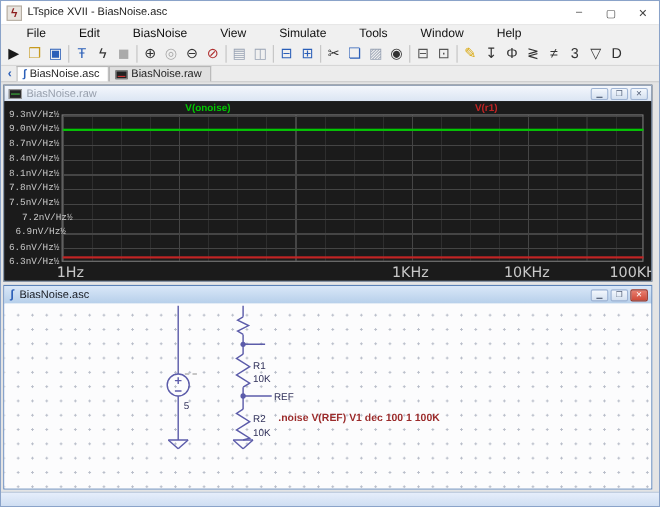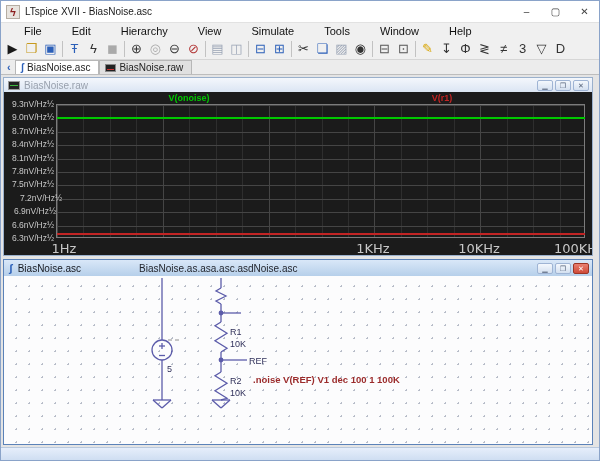--- a/index.html
+++ b/index.html
@@ -55,21 +55,21 @@
   .waveclient{position:absolute;left:0;top:14px;width:588px;height:163px;background:var(--plot_bg);
               overflow:hidden;}
   .legendlabel{position:absolute;top:1px;height:10px;font-size:9px;font-weight:bold;text-align:center;}
   .plotframe{position:absolute;left:52px;top:12px;width:529px;height:134px;
      border:1px solid #7c7c7c;background-color:var(--plot_bg);
      background-image:
        repeating-linear-gradient(to right, var(--grid) 0 1px, transparent 1px 105.8px),
        repeating-linear-gradient(to bottom, var(--grid) 0 1px, transparent 1px 13.4px),
        repeating-linear-gradient(to right, var(--gridminor) 0 1px, transparent 1px 26.45px);}
   .ylabel{position:absolute;left:0;width:50px;height:10px;text-align:right;
-          font-size:8.5px;color:var(--axis_text);font-family:Liberation Sans, sans-serif;}
+          font-size:8.5px;color:var(--axis_text);font-family:Liberation Mono, monospace;}
   .xlabel{position:absolute;top:149px;width:80px;height:10px;text-align:center;
           font-size:13px;color:var(--axis_text);font-family:"DejaVu Sans",sans-serif;}
   .trace{position:absolute;left:53px;width:528px;height:2px;}
   
   .schwin{position:absolute;left:2px;top:184px;width:590px;height:186px;
           border:1px solid #5b82b8;background:#fcfcfd;}
   .schtitle{position:absolute;left:0;top:0;width:100%;height:16px;
             background:linear-gradient(var(--titlebar_active1),var(--titlebar_active2));
             display:flex;align-items:center;font-size:10px;color:#15181f;}
   .schtitleicon{color:#2b5fb8;font-weight:bold;font-size:11px;margin:0 5px 0 5px;}
@@ -97,21 +97,21 @@
     <div class="wincontrols">
       <div class="wbtn">–</div>
       <div class="wbtn">▢</div>
       <div class="wbtn">✕</div>
     </div>
   </div>
 
   <div class="menubar">
       <span class="mitem">File</span>
       <span class="mitem">Edit</span>
-      <span class="mitem">Hierarchy</span>
+      <span class="mitem">BiasNoise</span>
       <span class="mitem">View</span>
       <span class="mitem">Simulate</span>
       <span class="mitem">Tools</span>
       <span class="mitem">Window</span>
       <span class="mitem">Help</span>
     </div>
 
   <div class="toolbar">
       <span class="tbtn" style="color: rgb(26, 26, 26);">▶</span>
       <span class="tbtn" style="color: rgb(199, 154, 30);">❐</span>
@@ -199,21 +199,20 @@
             <span class="xlabel" style="left: 435px;">10KHz</span>
             <span class="xlabel" style="left: 535px;">100KHz</span>
           </div>
       </div>
     </div>
 
     <div class="schwin">
       <div class="schtitle">
         <span class="schtitleicon">ʃ</span>
         <span>BiasNoise.asc</span>
-        <span class="extra">BiasNoise.as.asa.asc.asdNoise.asc</span>
         <span class="childbtns">
           <span class="cbtn">▁</span>
           <span class="cbtn">❐</span>
           <span class="cbtn close-red">✕</span>
         </span>
       </div>
       <div class="schclient">
         <svg width="588" height="168">
 
           <line class="wire" x1="158" y1="2" x2="158" y2="64"></line>

